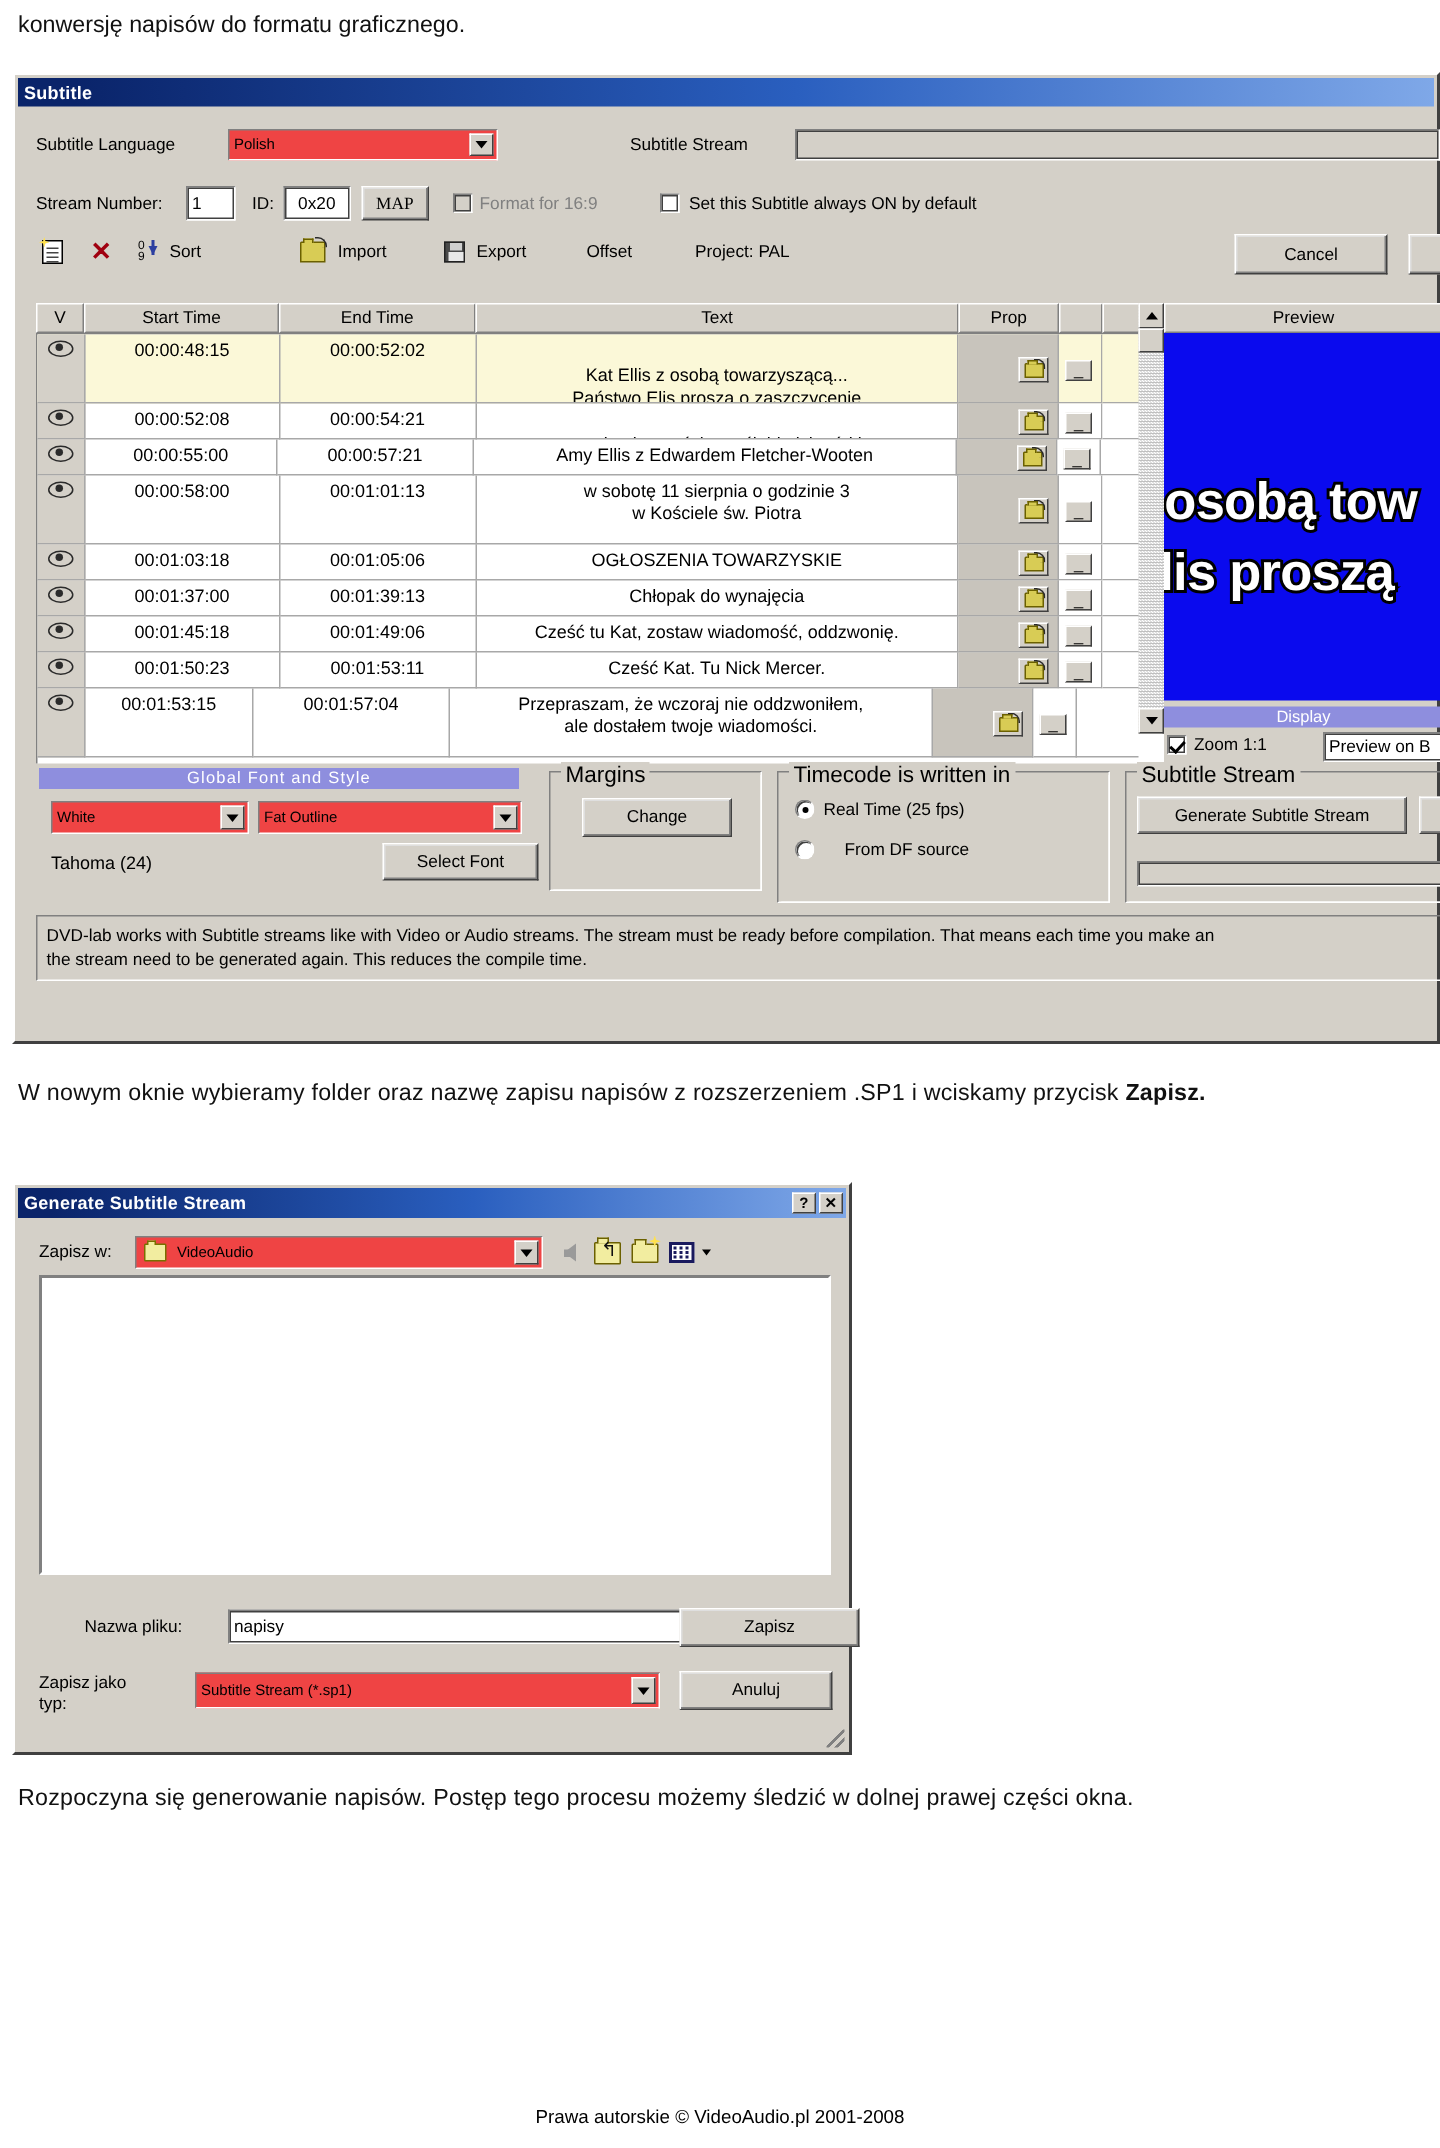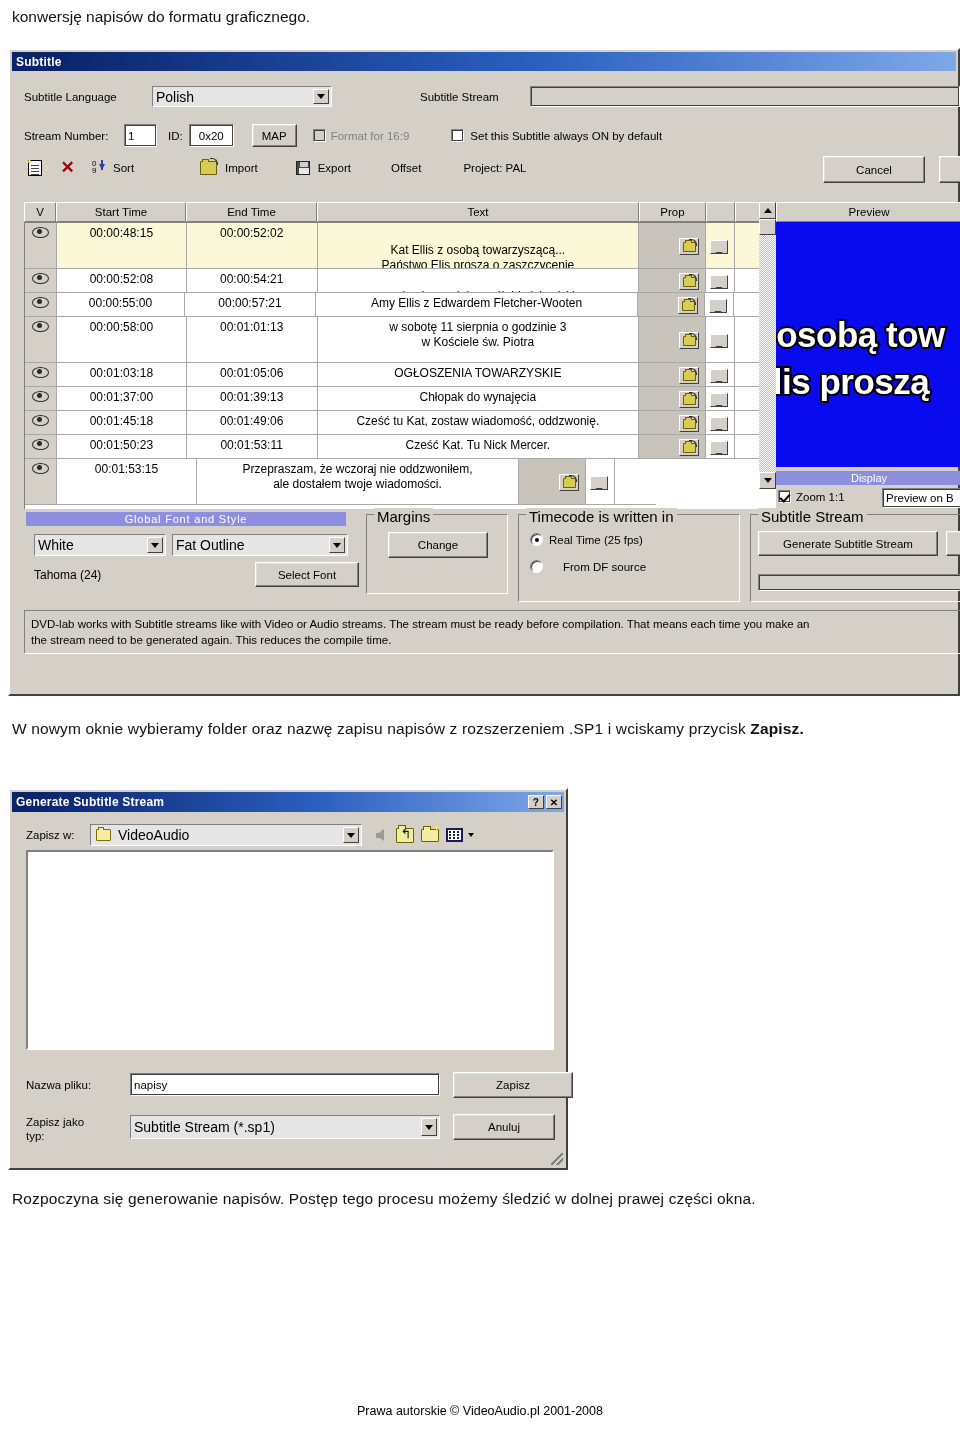--- a/index.html
+++ b/index.html
@@ -117,29 +117,29 @@
     padding-left: 3px;
     font-size: 11.5px;
     font-family: "Liberation Sans", sans-serif;
     color: #000;
     overflow: hidden;
     white-space: nowrap;
   }
   .field.gray { background: #d4d0c8; }
 
   .combo {
-    background: #e5e5e5;
+    background: #ef4444;
     border: 1px solid #808080;
     border-right-color: #ffffff;
     border-bottom-color: #ffffff;
     box-sizing: border-box;
     display: flex;
     align-items: center;
     position: relative;
-    font-size: 14px;
+    font-size: 10px;
     font-family: "Liberation Sans", sans-serif;
     padding-left: 3px;
     overflow: hidden;
     white-space: nowrap;
   }
   .combo .arrow-box {
     position: absolute;
     right: 2px;
     top: 2px;
     bottom: 2px;
@@ -769,21 +769,21 @@
   <div class="sd-row" style="left:410px; top:36px;">
     <span class="lbl" style="width:110px;">Subtitle Stream</span>
     <div class="field gray" style="width:430px; height:21px;"></div>
   </div>
 
   <div class="sd-row" style="left:14px; top:74px;">
     <span class="lbl" style="width:100px;">Stream Number:</span>
     <div class="field" style="width:33px; height:23px;">1</div>
     <span class="lbl" style="margin-left:11px;">ID:</span>
     <div class="field" style="width:45px; height:23px; margin-left:6px; justify-content:center; padding-left:0;">0x20</div>
-    <div class="btn" style="width:45px; height:23px; margin-left:18px;">MAP</div>
+    <div class="btn" style="width:45px; height:23px; margin-left:7px;font-family:Liberation Serif, serif;">MAP</div>
     <span class="checkbox gray" style="margin-left:16px;"></span>
     <span class="lbl lbl-dim" style="margin-left:5px;">Format for 16:9</span>
     <span class="checkbox" style="margin-left:42px;"></span>
     <span class="lbl" style="margin-left:6px;">Set this Subtitle always ON by default</span>
   </div>
 
   <div class="sd-row" style="left:18px; top:110px;">
     <span class="ico ico-newdoc"></span>
     <span class="ico ico-x" style="margin-left:18px;">✕</span>
     <span class="ico ico-sort" style="margin-left:16px;">0<br>9<span class="sstem"></span><span class="sarrow" style="top:4px;"></span></span>
@@ -960,21 +960,22 @@
           </div>
           <div class="td minus" style="width: 29px; justify-content: flex-start; align-items: center; flex-direction: row; padding-top: 3px; padding-left: 4px;">
             <span class="minibtn">_</span>
           </div>
           <div class="td tail" style="width: 41px;"></div>
         </div>
         <div class="tr" style="height: 46px;">
           <div class="td v" style="width: 32px; justify-content: flex-start; padding-top: 4px;">
             <span class="eye"></span>
           </div>
-          <div class="td" style="width: 140px; justify-content: flex-start; padding-top: 3px;">00:01:53:15</div>
+          <div class="td" style="width: 112px; justify-content: flex-start; padding-top: 3px;">00:01:53:15</div>
+          <div class="td" style="width: 131px; justify-content: flex-start; padding-top: 3px;">00:01:57:04</div>
           <div class="td" style="width: 322px; justify-content: flex-start; padding-top: 3px;">
             <div>Przepraszam, że wczoraj nie oddzwoniłem,</div>
             <div>ale dostałem twoje wiadomości.</div>
           </div>
           <div class="td prop" style="width: 67px; justify-content: flex-start; align-items: center; flex-direction: row; padding-top: 2px; padding-left: 40px;">
             <span class="propbtn">
               <span class="ico ico-folder" style="width: 13px; height: 10px;"></span>
             </span>
           </div>
           <div class="td minus" style="width: 29px; justify-content: flex-start; align-items: center; flex-direction: row; padding-top: 3px; padding-left: 4px;">
@@ -1086,21 +1087,21 @@
       </span>
     <span class="tb-icon-btn" style="margin-left:2px;">
         <span class="ico-views"></span>
       </span>
     <span class="tri-down" style="margin-left:2px; border-top-width:4px; border-left-width:3px; border-right-width:3px;"></span>
   </div>
 
   <div id="file-list-box"></div>
 
   <div class="sv-row" style="left:16px; top:283px;">
-    <span class="lbl" style="width:104px;">Nazwa pliku:</span>
+    <span class="lbl" style="width:126px;text-align:center;">Nazwa pliku:</span>
     <div class="field" style="width:310px; height:23px;">napisy</div>
   </div>
   <div class="btn" style="position:absolute; left:443px; top:282px; width:120px; height:26px;">Zapisz</div>
 
   <div class="sv-row" style="left:16px; top:325px; align-items:flex-start;">
     <span class="lbl" style="width:104px; line-height:1.25;">
       <span>Zapisz jako</span><br>
       <span>typ:</span>
     </span>
     <div class="combo" style="width:310px; height:24px;">

